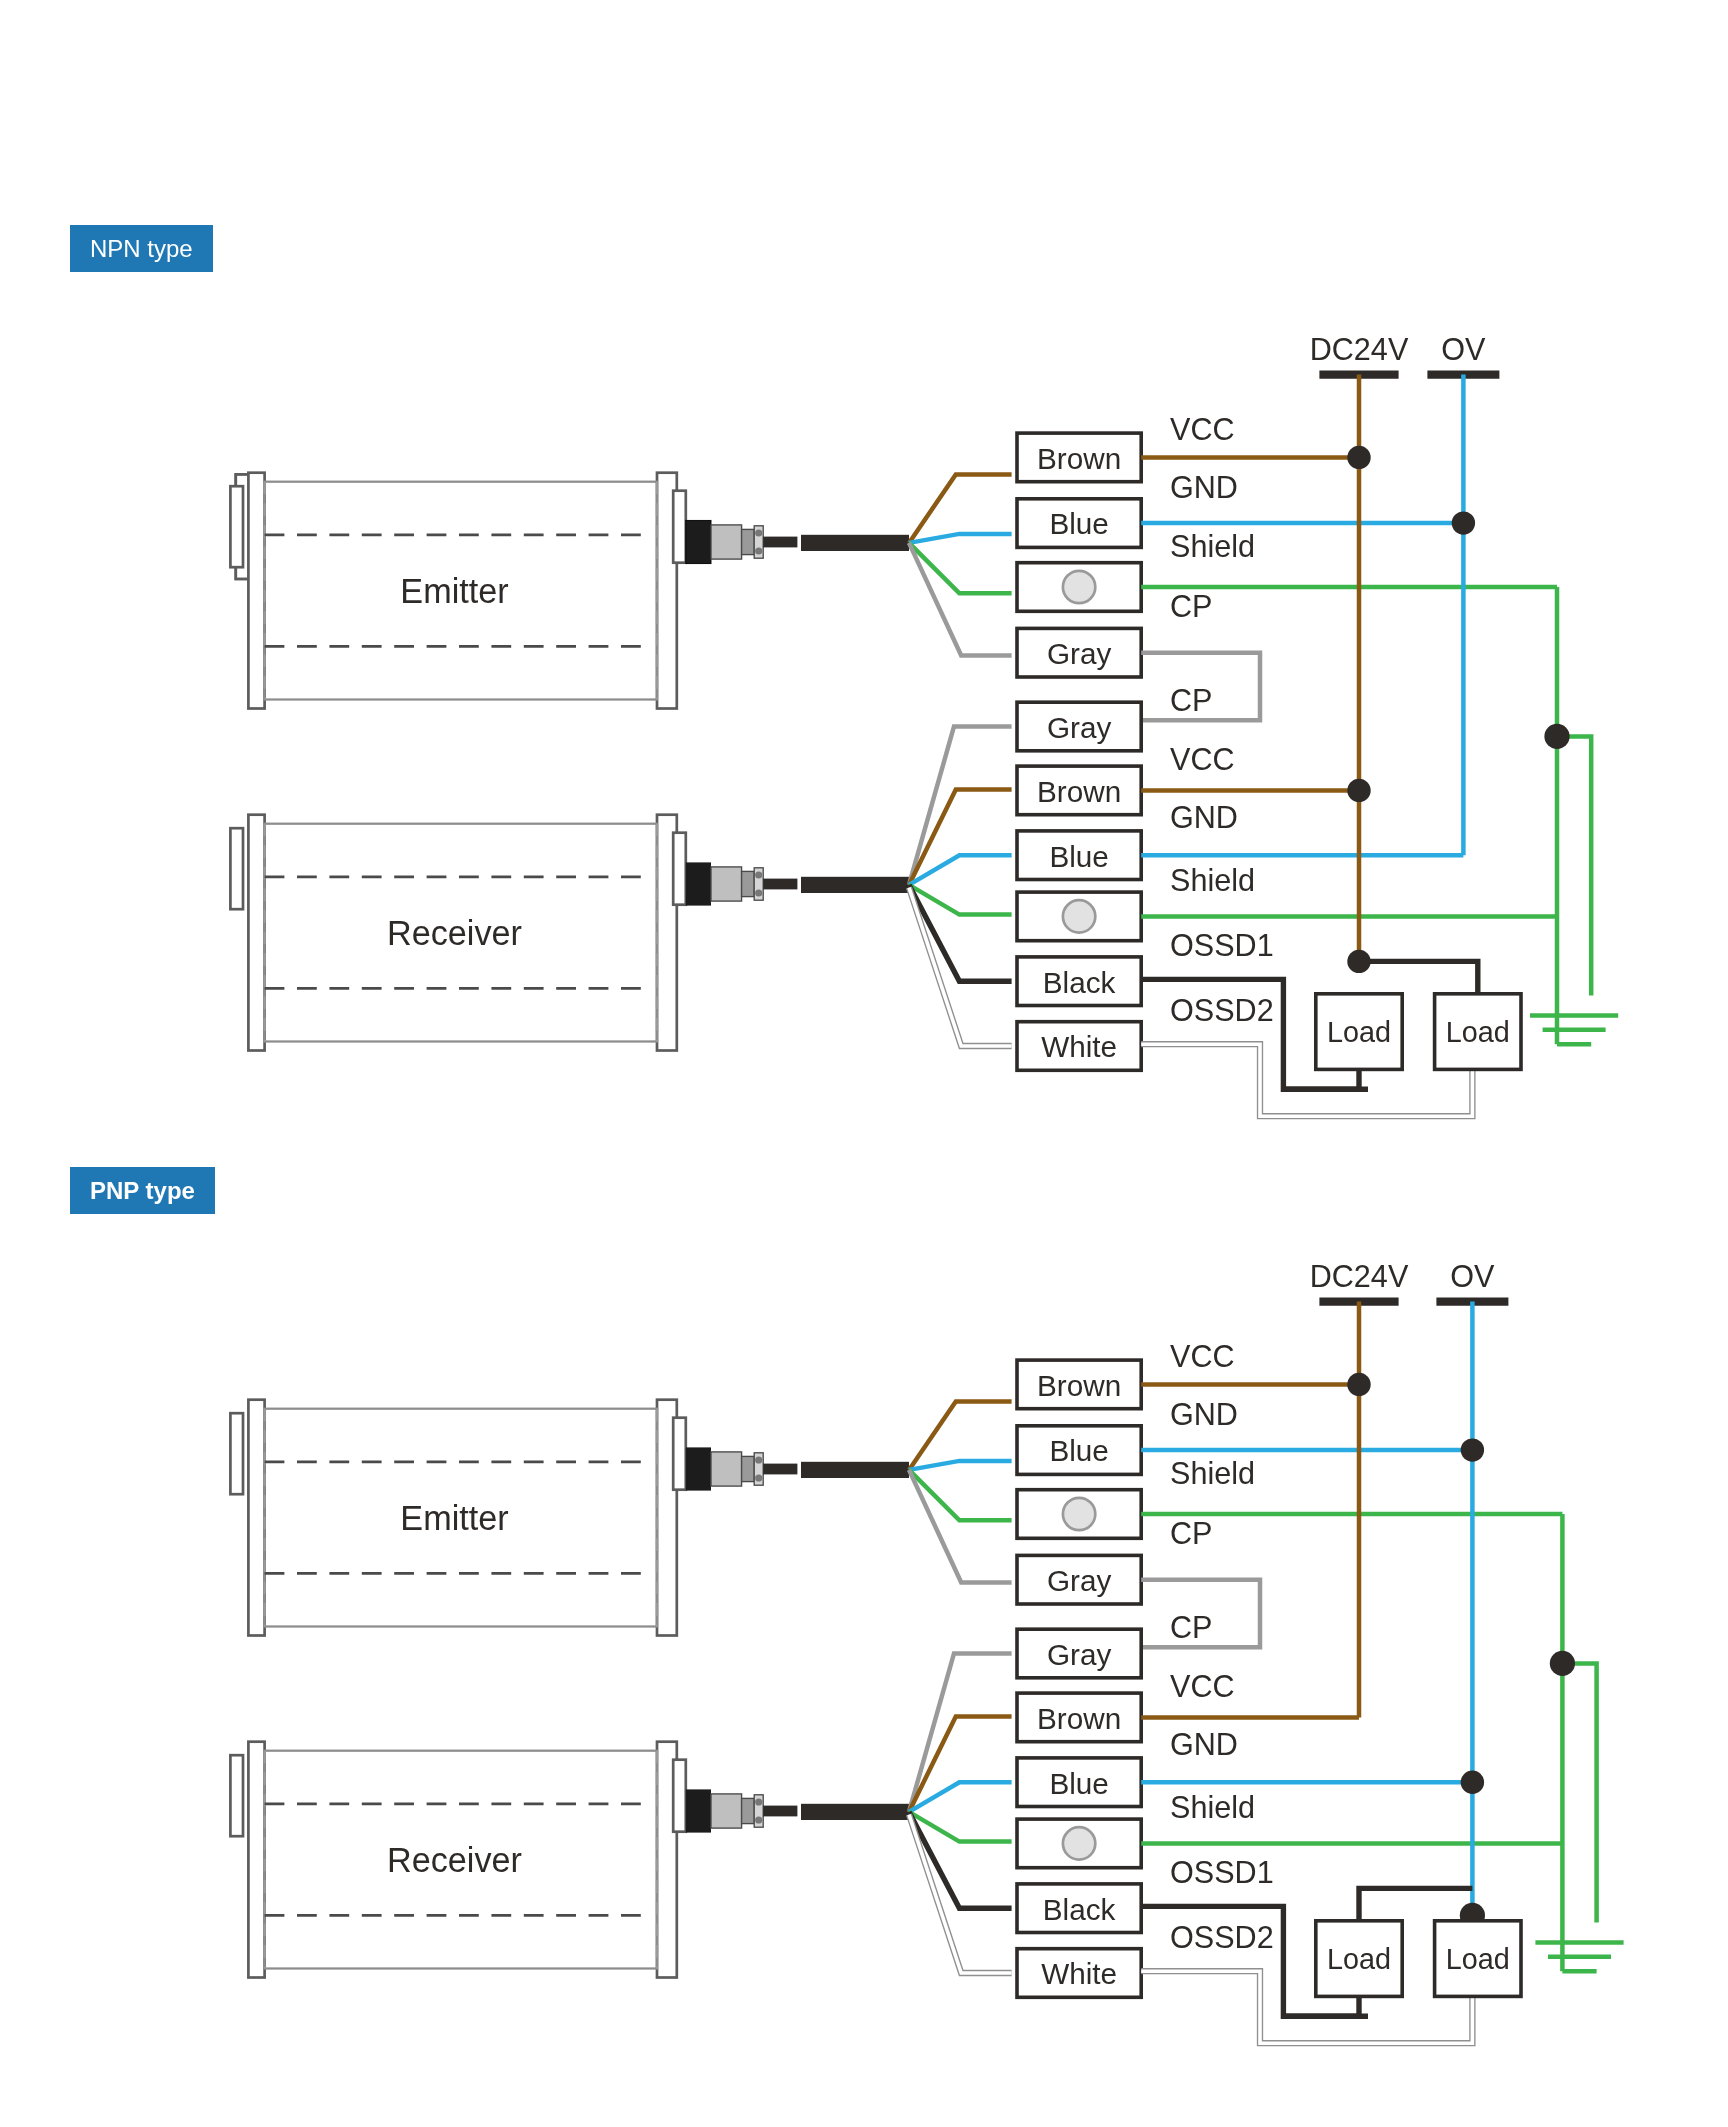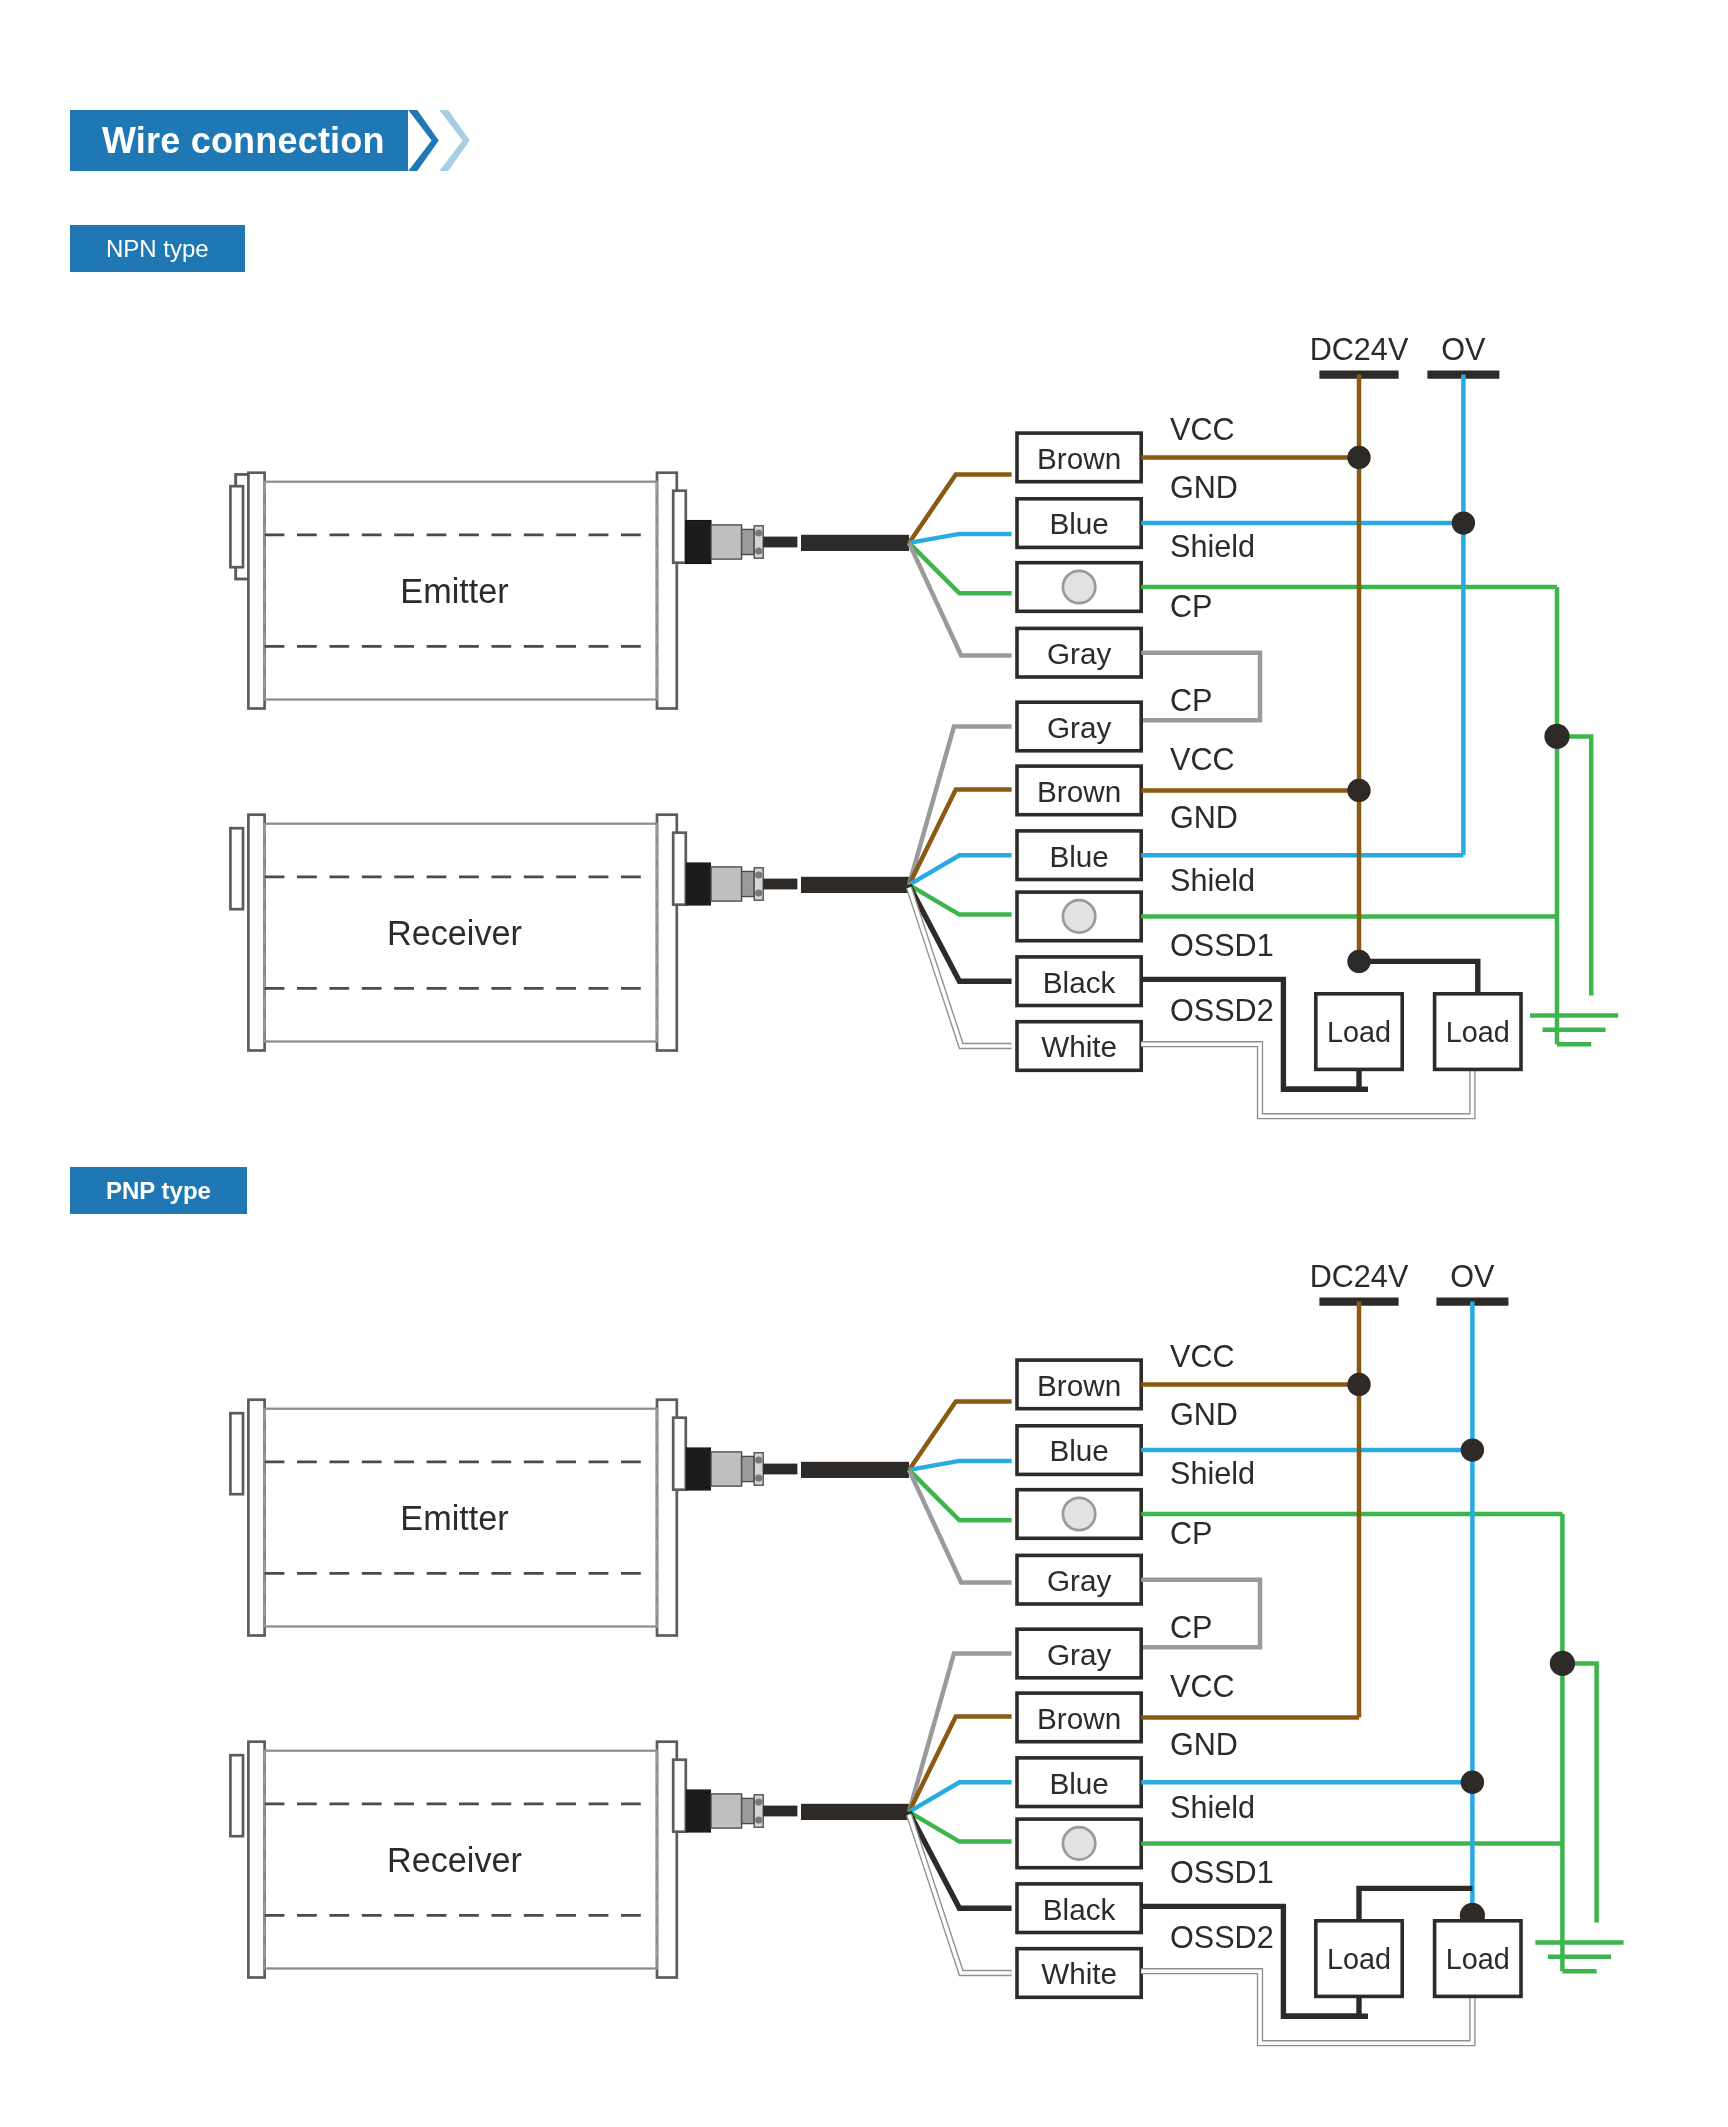--- a/index.html
+++ b/index.html
@@ -19,21 +19,21 @@
   }
   #banner .bar span{
     color:#ffffff;font-size:36px;font-weight:bold;letter-spacing:0.2px;
     line-height:1;white-space:nowrap;
   }
   .chev{width:31px;height:61px;position:relative;flex:0 0 auto;}
   .chev svg{display:block;}
 
   .tag{
     position:absolute;background:#1f78b4;color:#fff;
-    display:flex;align-items:center;padding:0 36px;
+    display:flex;align-items:center;padding:0 20px;
     height:47px;font-size:24px;white-space:nowrap;
   }
   #tag-npn{left:70px;top:225px;}
   #tag-pnp{left:70px;top:1167px;font-weight:bold;}
 
   
   svg.diagram{position:absolute;left:0;top:0;width:1728px;height:2128px;overflow:visible;}
   .wire{fill:none;stroke-linecap:butt;stroke-linejoin:miter;}
   .w-brown{stroke:#8a5a14;stroke-width:5;}
   .w-blue{stroke:#29abe2;stroke-width:5;}
@@ -57,35 +57,20 @@
   .devdash{fill:none;stroke:#4a4a4a;stroke-width:3;stroke-dasharray:22 14;}
   .devdash-lt{fill:none;stroke:#9a9a9a;stroke-width:2.5;stroke-dasharray:14 10;}
   .cable{fill:#2e2a28;}
   .gnd{stroke:#3cb54a;fill:none;stroke-width:5;stroke-linecap:butt;}
 </style>
 </head>
 <body>
 
 <div class="page">
 
-  <div id="banner">
-    <div class="bar">
-      <span>Wire connection</span>
-    </div>
-    <div class="chev">
-      <svg width="31" height="61" viewBox="0 0 34 68">
-          <path d="M0,0 L26,34 L0,68 L10,68 L34,34 L10,0 Z" fill="#1f78b4"></path>
-        </svg>
-    </div>
-    <div class="chev">
-      <svg width="31" height="61" viewBox="0 0 34 68">
-          <path d="M0,0 L26,34 L0,68 L10,68 L34,34 L10,0 Z" fill="#a8cee6"></path>
-        </svg>
-    </div>
-  </div>
 
   <div class="tag" id="tag-npn">
     <span>NPN type</span>
   </div>
   <div class="tag" id="tag-pnp">
     <span>PNP type</span>
   </div>
 
   <svg class="diagram" viewBox="0 0 1920 2364">
 

